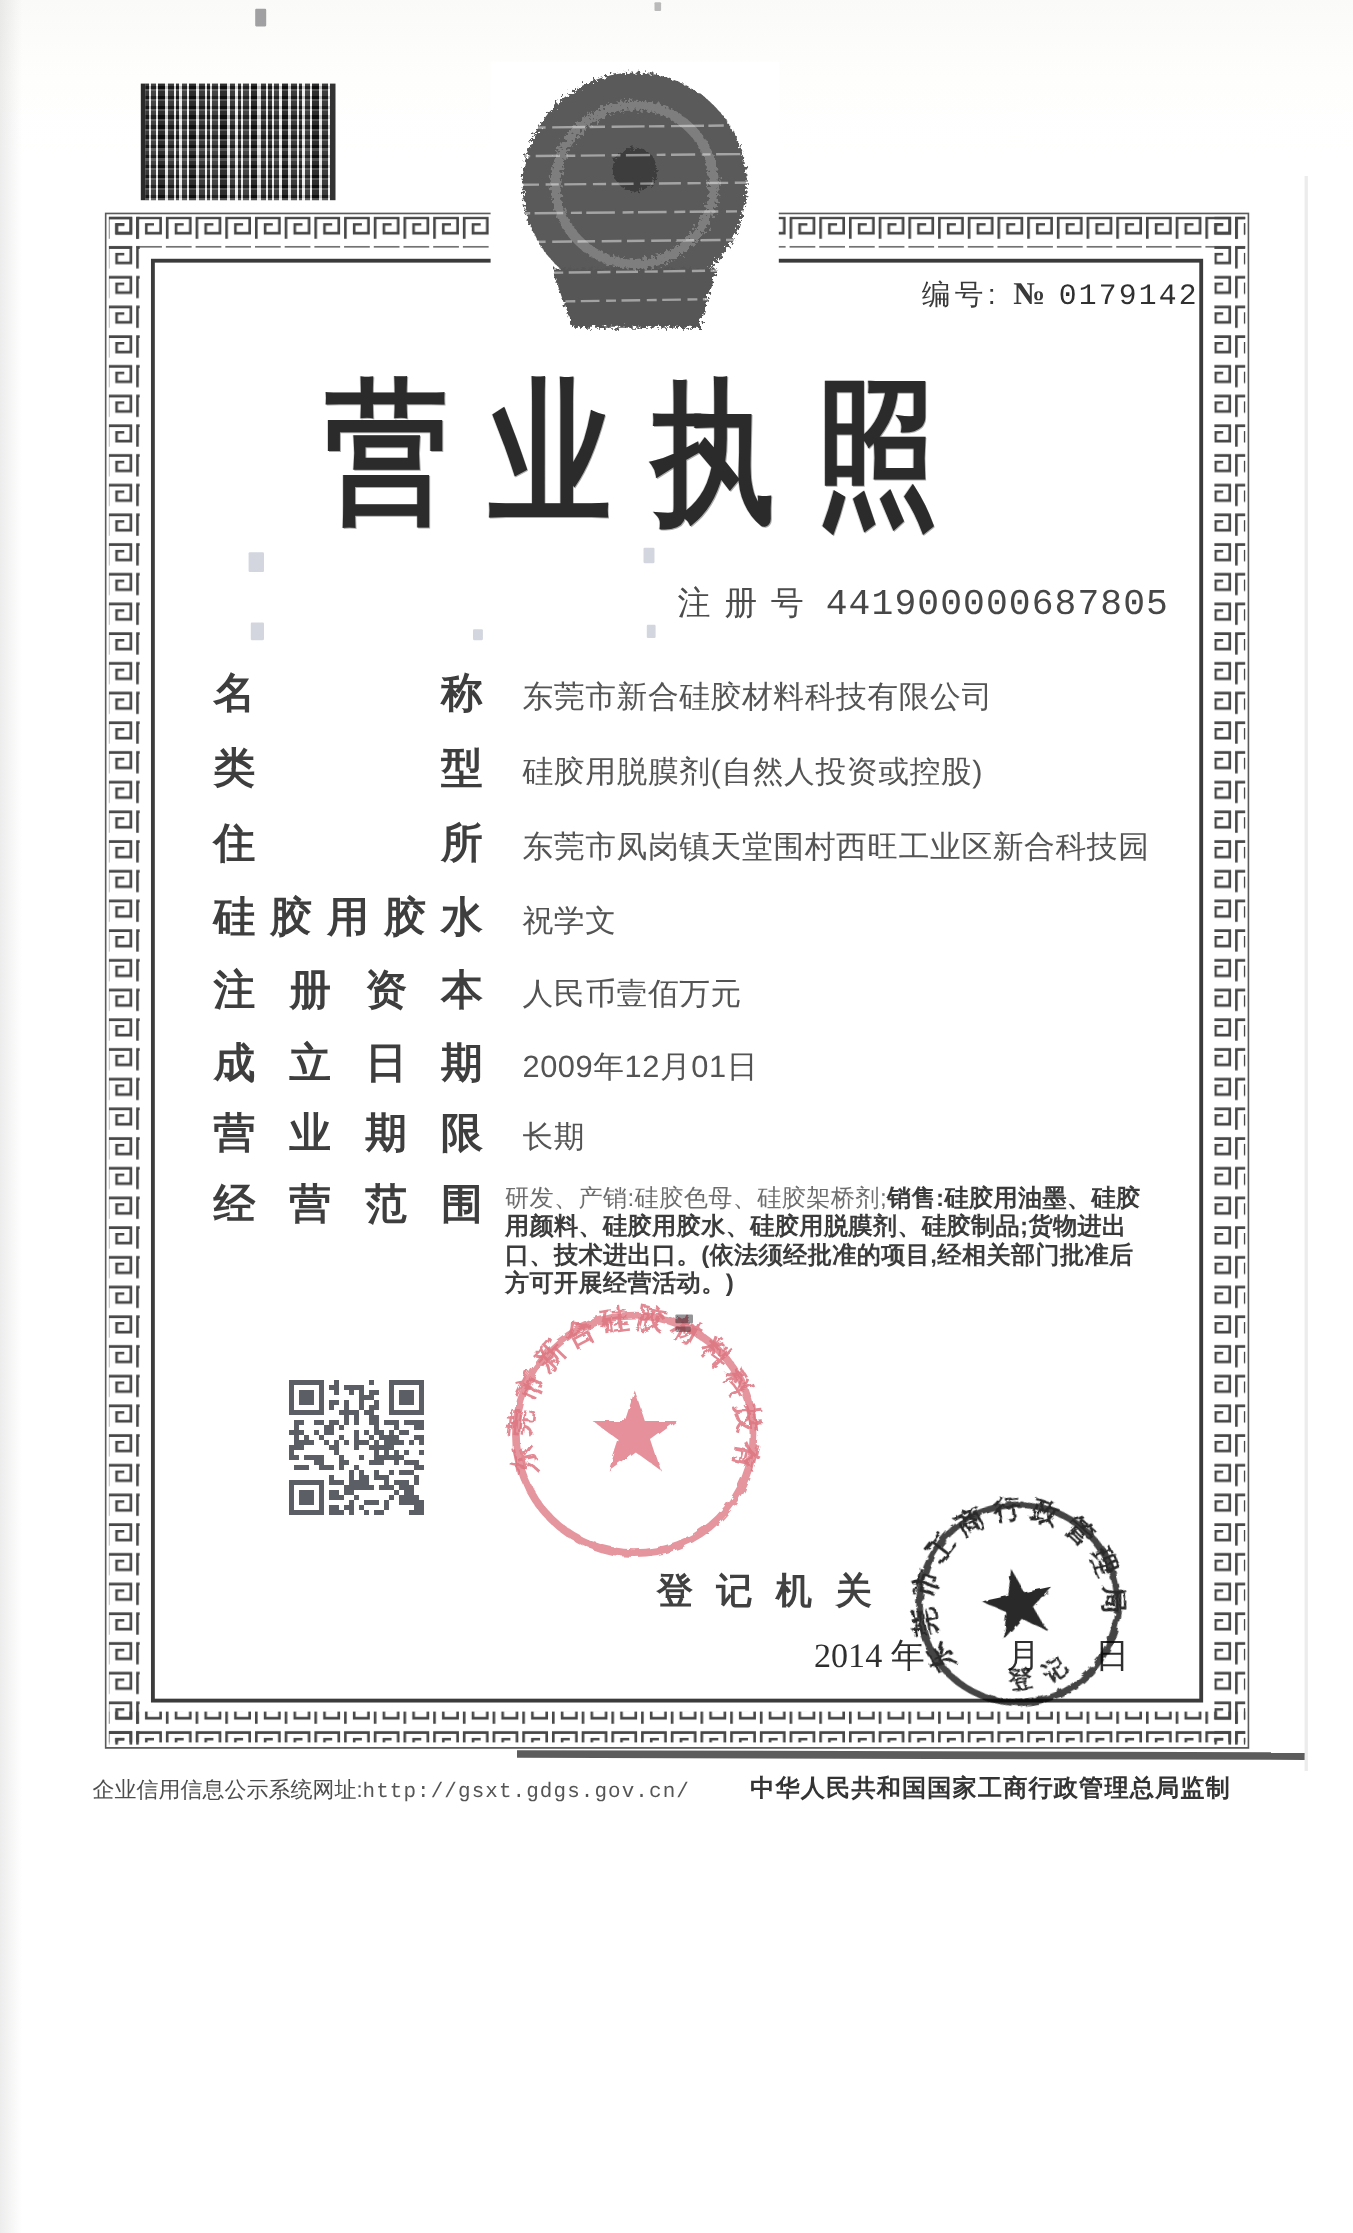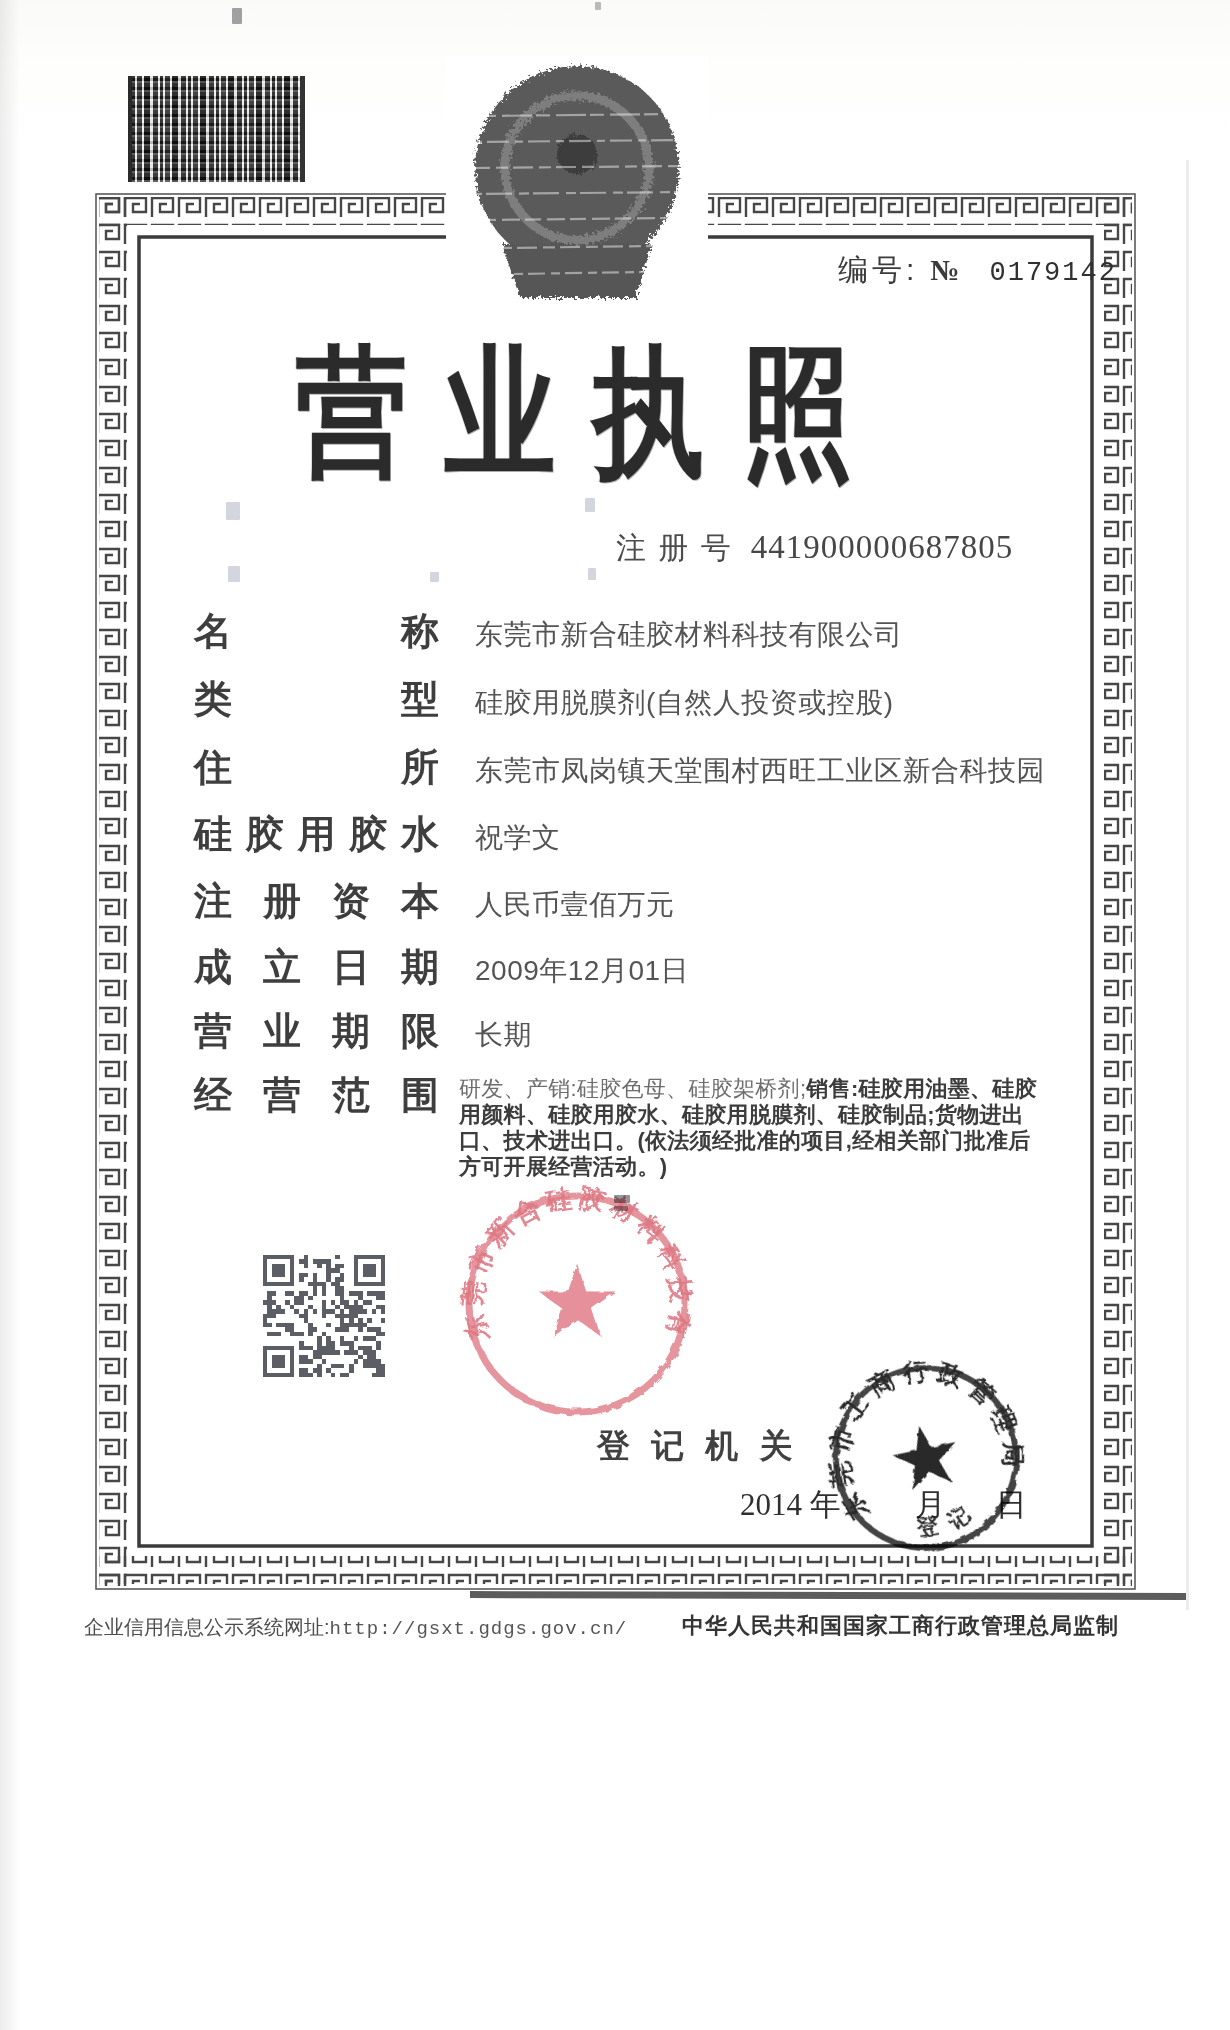--- a/index.html
+++ b/index.html
@@ -17,34 +17,34 @@
       repeating-linear-gradient(0deg,rgba(255,255,255,.28) 0 2px,rgba(0,0,0,.18) 2px 5px,rgba(255,255,255,.12) 5px 9px),
       repeating-linear-gradient(90deg,#1c1c1c 0 3px,#ececec 3px 5px,#2a2a2a 5px 10px,#f2f2f2 10px 12px,#111 12px 18px,#e5e5e5 18px 21px,#222 21px 26px,#efefef 26px 28px);
     border-left:4px solid #2a2a2a;border-right:5px solid #333;
   }
   
   .frame{position:absolute;left:95px;top:193px;z-index:1;}
   
   .emblem{position:absolute;left:446px;top:56px;width:262px;height:254px;background:#fff;z-index:3;display:flex;align-items:center;justify-content:center;}
   
   .serial{position:absolute;left:838px;top:250px;z-index:4;display:flex;align-items:baseline;gap:12px;color:#3a3a3a;}
-  .serial .lbl{font-size:30px;letter-spacing:4px;}
+  .serial .lbl{font-size:26px;letter-spacing:4px;}
   .serial .sym{font-size:29px;font-weight:700;font-family:"Liberation Serif",serif;}
-  .serial .num{font-size:27px;font-family:"Liberation Mono",monospace;letter-spacing:2px;color:#303030;margin-left:18px;}
+  .serial .num{font-size:27px;font-family:"Liberation Mono",monospace;letter-spacing:2px;color:#303030;}
   
   .title{
     position:absolute;left:296px;top:342px;z-index:4;white-space:nowrap;
     font-size:148px;font-weight:900;letter-spacing:50px;color:#2b2b2b;line-height:1;
     transform:scale(.75,.95);transform-origin:0 0;
     text-shadow:1px 1px 0 rgba(70,70,70,.45), -1px 0 0 rgba(70,70,70,.25);
   }
   
   .regline{position:absolute;left:616px;top:528px;z-index:4;display:flex;align-items:baseline;gap:18px;text-align:right;}
   .regline .lbl{font-size:30px;color:#4c4c4c;font-weight:500;letter-spacing:2px;}
-  .regline .num{font-size:33px;color:#474747;font-family:Liberation Serif, serif;letter-spacing:1px;}
+  .regline .num{font-size:33px;color:#474747;font-family:Liberation Mono, monospace;letter-spacing:1px;}
   
   .row{position:absolute;left:194px;display:flex;align-items:baseline;z-index:4;}
   .row .lbl{
     width:245px;flex:0 0 245px;font-size:38px;font-weight:600;color:#3e3e3e;line-height:1.05;
     text-align:justify;text-align-last:justify;text-justify:inter-character;
   }
   .row .val{margin-left:36px;font-size:28px;color:#545454;letter-spacing:.5px;white-space:nowrap;}
   .row.scope{align-items:flex-start;}
   .row.scope .scope-text{margin-left:20px;width:588px;font-size:22px;line-height:26px;letter-spacing:.3px;}
   .scope-text .p1{color:#6d6d6d;}

